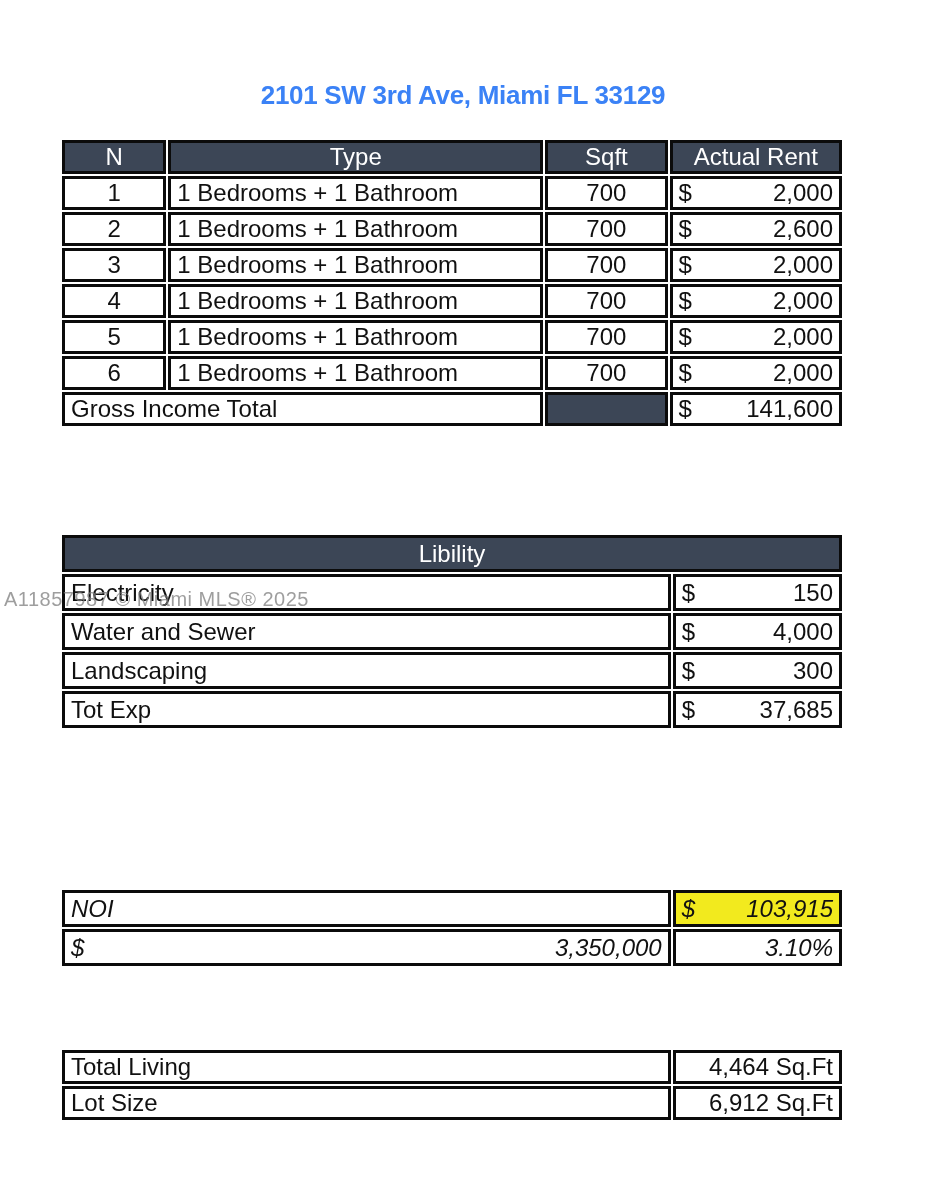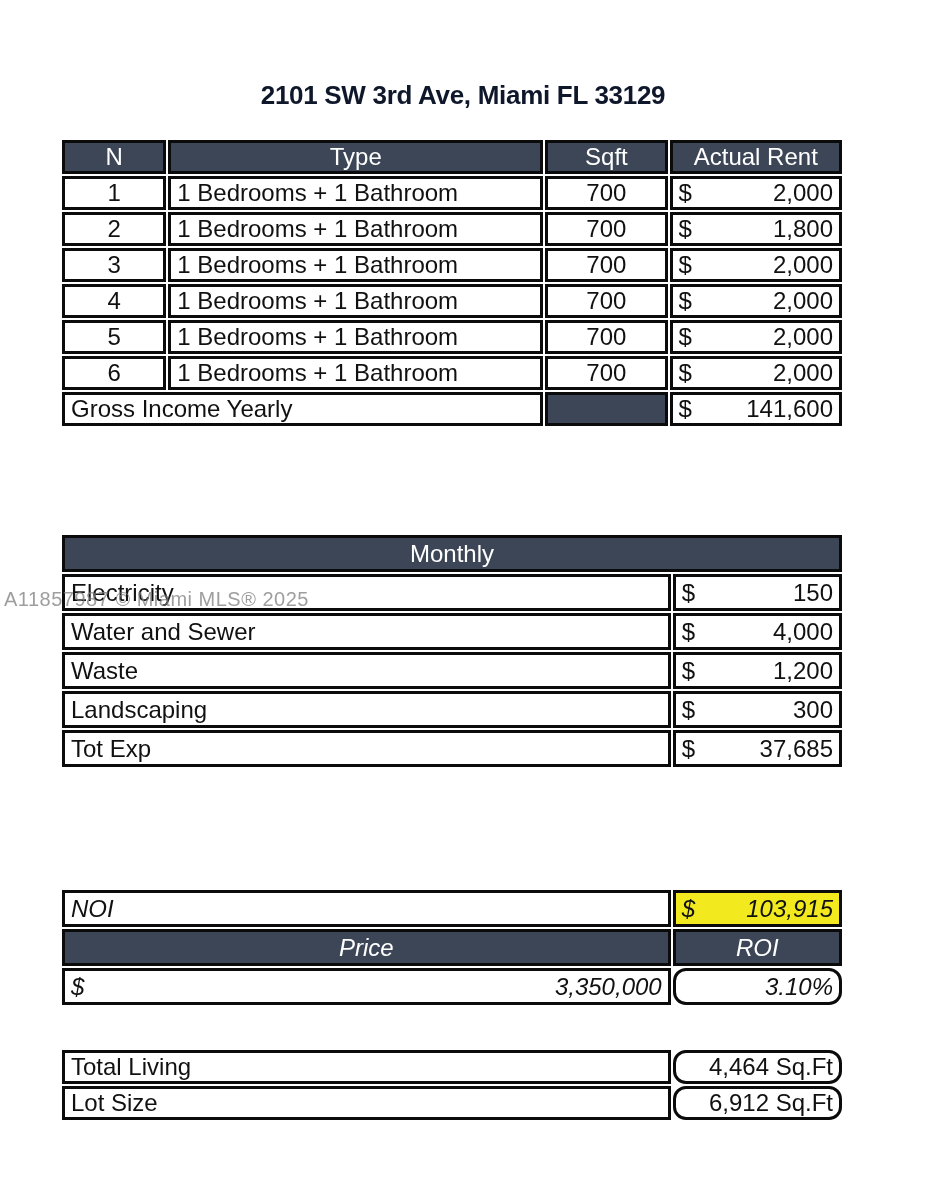--- a/index.html
+++ b/index.html
@@ -15,21 +15,21 @@
     background:#ffffff;
     font-family:"Liberation Sans", sans-serif;
     color:#111;
     overflow:hidden;
     margin:0 auto;
   }
   .title{
     position:absolute;top:80px;left:0;width:100%;
     text-align:center;margin:0;
     font-size:26px;font-weight:bold;letter-spacing:-0.3px;
-    color:#0f172a;
+    color:#3b82f6;
   }
   .watermark{
     position:absolute;left:4px;top:588px;
     font-size:20px;color:rgba(125,125,125,0.75);
     z-index:10;letter-spacing:0.5px;white-space:nowrap;
   }
   table.tbl{
     position:absolute;left:60px;width:784px;
     border-collapse:separate;border-spacing:2px;
     table-layout:fixed;
@@ -46,21 +46,21 @@
   .dark{
     background:var(--header-bg) !important;
     color:var(--header-text);
     font-weight:bold;text-align:center;
   }
   .center{text-align:center;}
   .bold{font-weight:bold;}
   .label{text-align:left;}
   .money{text-align:right;padding:0 8px;}
   .money .cur{float:left;}
-  .right{text-align:right;padding-right:8px;border-radius:13px;}
+  .right{text-align:right;padding-right:8px;}
   .yellow{background:var(--highlight) !important;}
   
   .units td,.units th{height:33px;}
   .expenses td,.expenses th{height:37px;}
   .noi td,.noi th{height:37px;}
   .sizes td{height:28px;}
   .units{top:138px;}
   .expenses{top:533px;}
   .noi{top:888px;font-style:italic;}
   .sizes{top:1048px;}
@@ -91,21 +91,21 @@
       <tr>
         <td class="center bold">1</td>
         <td class="label">1 Bedrooms + 1 Bathroom</td>
         <td class="center">700</td>
         <td class="money"><span class="cur">$</span><span class="amt">2,000</span></td>
       </tr>
       <tr>
         <td class="center bold">2</td>
         <td class="label">1 Bedrooms + 1 Bathroom</td>
         <td class="center">700</td>
-        <td class="money"><span class="cur">$</span><span class="amt">1,800</span></td>
+        <td class="money"><span class="cur">$</span><span class="amt">2,600</span></td>
       </tr>
       <tr>
         <td class="center bold">3</td>
         <td class="label">1 Bedrooms + 1 Bathroom</td>
         <td class="center">700</td>
         <td class="money"><span class="cur">$</span><span class="amt">2,000</span></td>
       </tr>
       <tr>
         <td class="center bold">4</td>
         <td class="label">1 Bedrooms + 1 Bathroom</td>
@@ -118,47 +118,43 @@
         <td class="center">700</td>
         <td class="money"><span class="cur">$</span><span class="amt">2,000</span></td>
       </tr>
       <tr>
         <td class="center bold">6</td>
         <td class="label">1 Bedrooms + 1 Bathroom</td>
         <td class="center">700</td>
         <td class="money"><span class="cur">$</span><span class="amt">2,000</span></td>
       </tr>
       <tr>
-        <td class="label" colspan="2">Gross Income Yearly</td>
+        <td class="label" colspan="2">Gross Income Total</td>
         <td class="dark"></td>
         <td class="money bold"><span class="cur">$</span><span class="amt">141,600</span></td>
       </tr>
     </tbody>
   </table>
 
   <table class="tbl expenses">
     <colgroup>
         <col style="width:604px">
         <col style="width:168px">
       </colgroup>
     <tbody>
       <tr>
-        <th class="dark" colspan="2">Monthly</th>
+        <th class="dark" colspan="2">Libility</th>
       </tr>
       <tr>
         <td class="label">Electricity</td>
         <td class="money"><span class="cur">$</span><span class="amt">150</span></td>
       </tr>
       <tr>
         <td class="label">Water and Sewer</td>
         <td class="money"><span class="cur">$</span><span class="amt">4,000</span></td>
-      </tr>
-      <tr>
-        <td class="label">Waste</td>
-        <td class="money"><span class="cur">$</span><span class="amt">1,200</span></td>
       </tr>
       <tr>
         <td class="label">Landscaping</td>
         <td class="money"><span class="cur">$</span><span class="amt">300</span></td>
       </tr>
       <tr>
         <td class="label bold">Tot Exp</td>
         <td class="money bold"><span class="cur">$</span><span class="amt">37,685</span></td>
       </tr>
     </tbody>
@@ -166,24 +162,20 @@
 
   <table class="tbl noi">
     <colgroup>
         <col style="width:604px">
         <col style="width:168px">
       </colgroup>
     <tbody>
       <tr>
         <td class="label bold">NOI</td>
         <td class="money bold yellow"><span class="cur">$</span><span class="amt">103,915</span></td>
-      </tr>
-      <tr>
-        <th class="dark">Price</th>
-        <th class="dark">ROI</th>
       </tr>
       <tr>
         <td class="money bold"><span class="cur">$</span><span class="amt">3,350,000</span></td>
         <td class="right">3.10%</td>
       </tr>
     </tbody>
   </table>
 
   <table class="tbl sizes">
     <colgroup>

